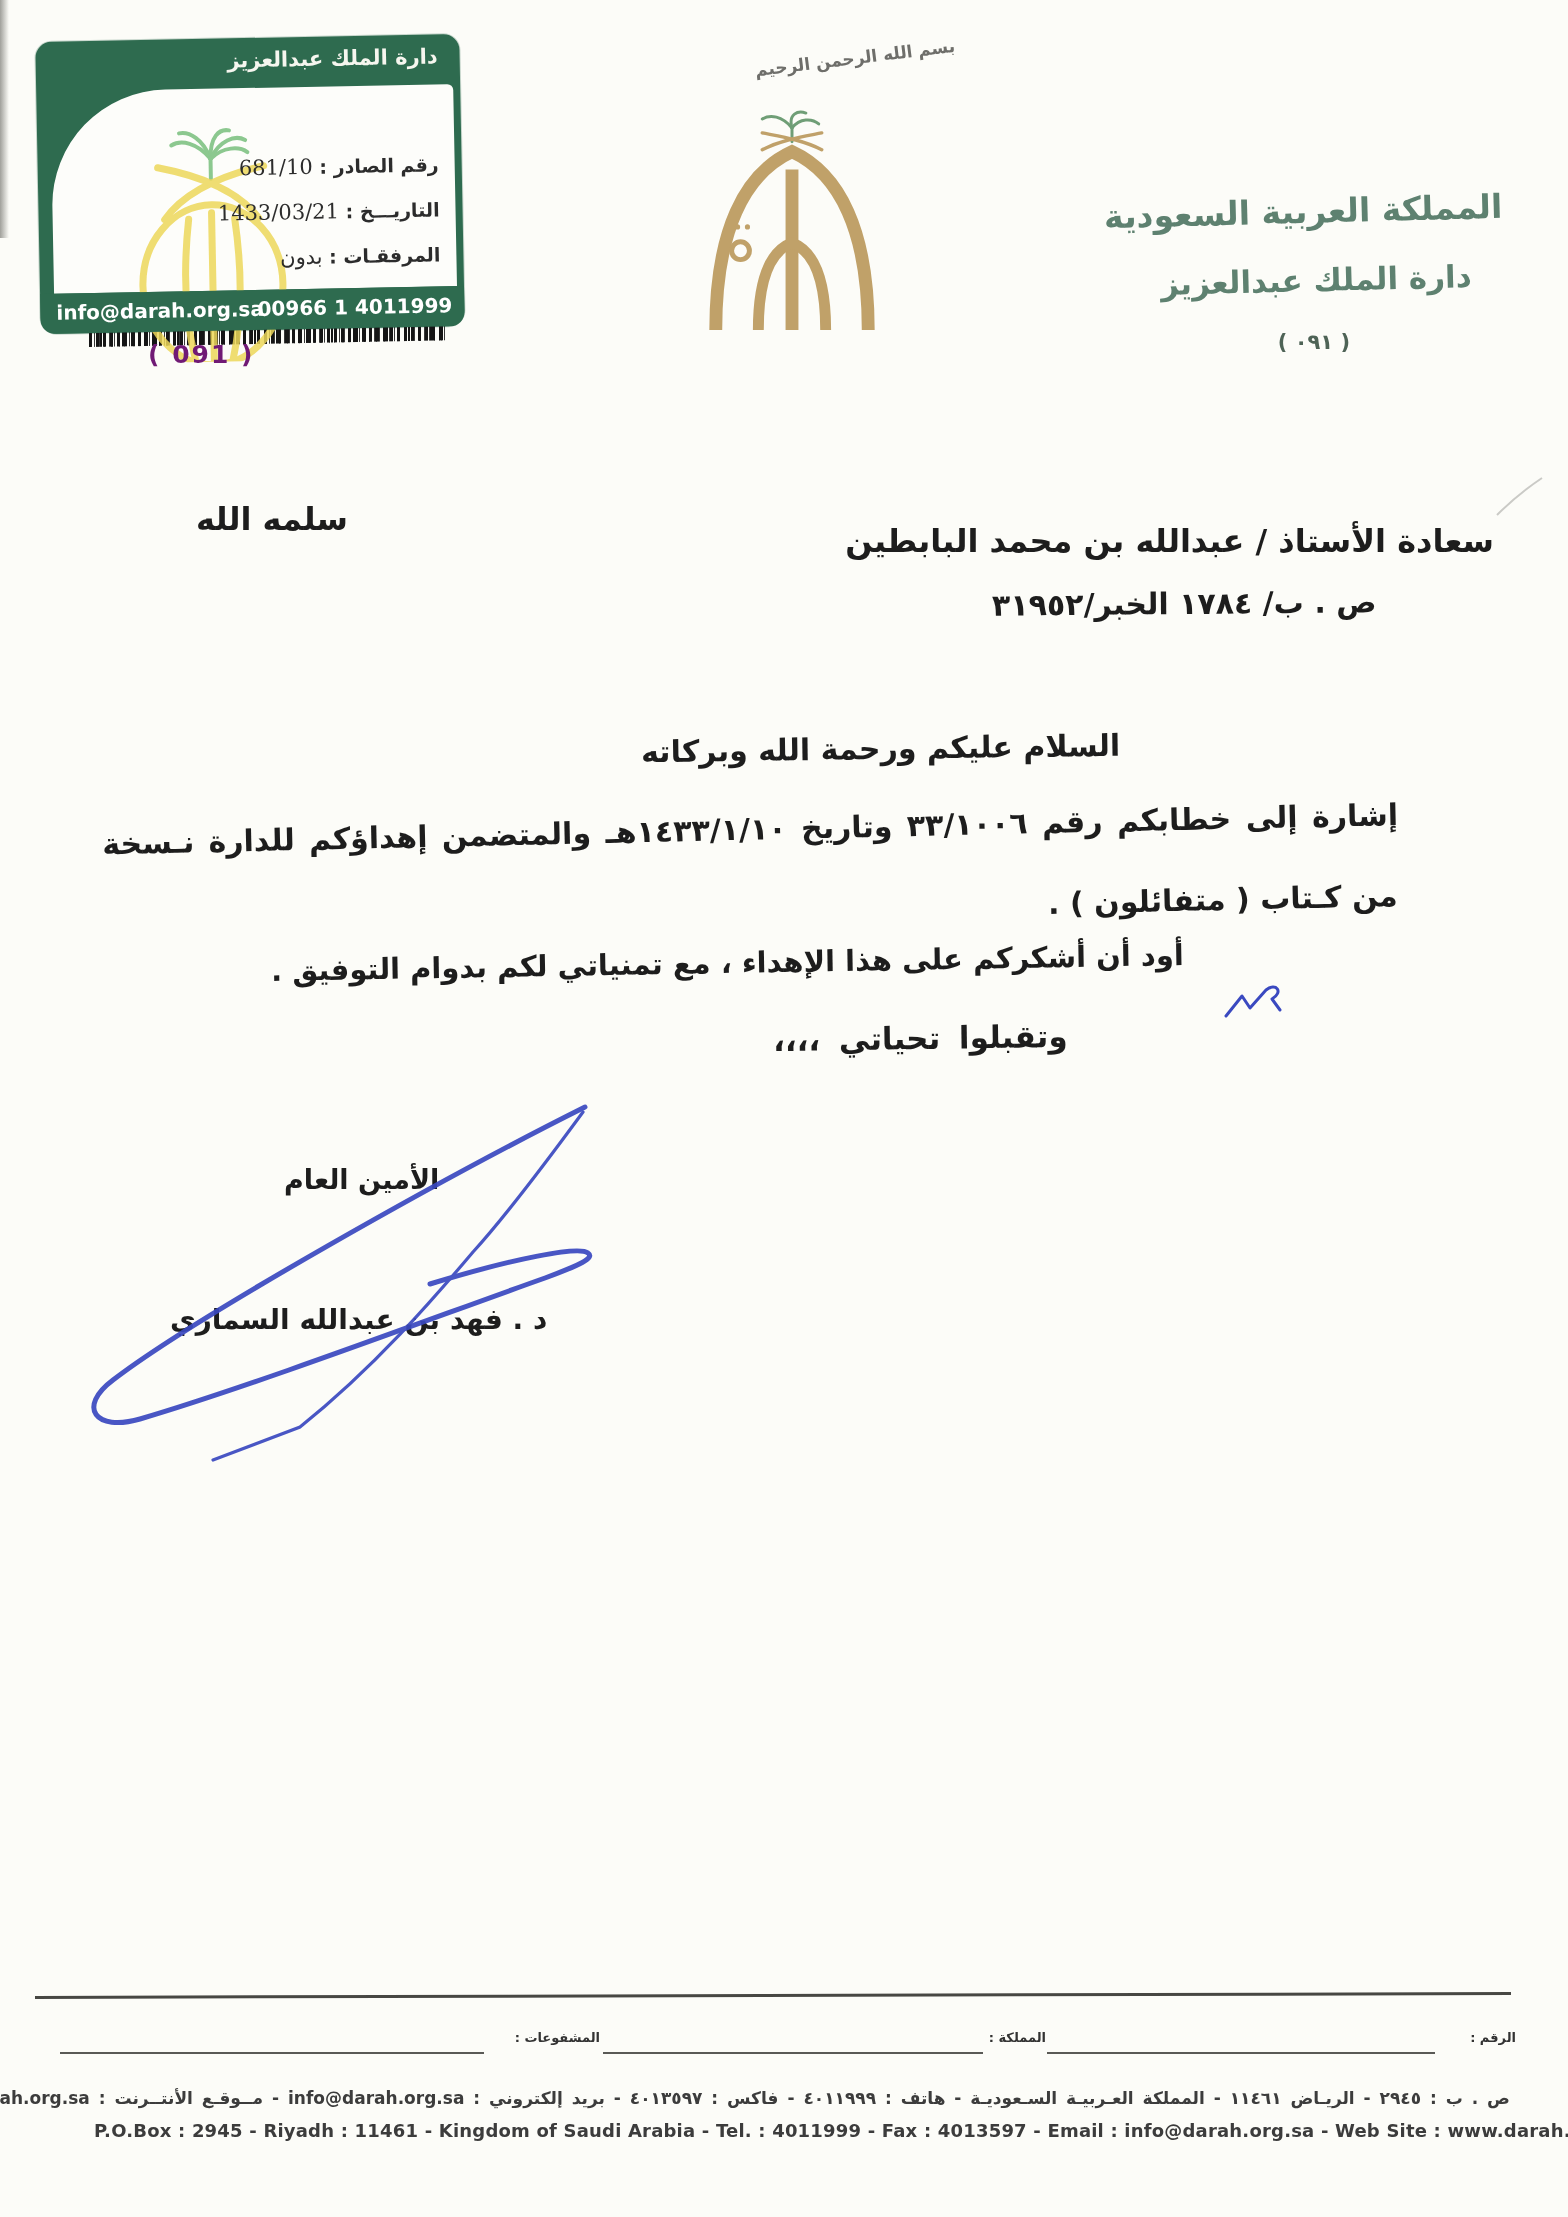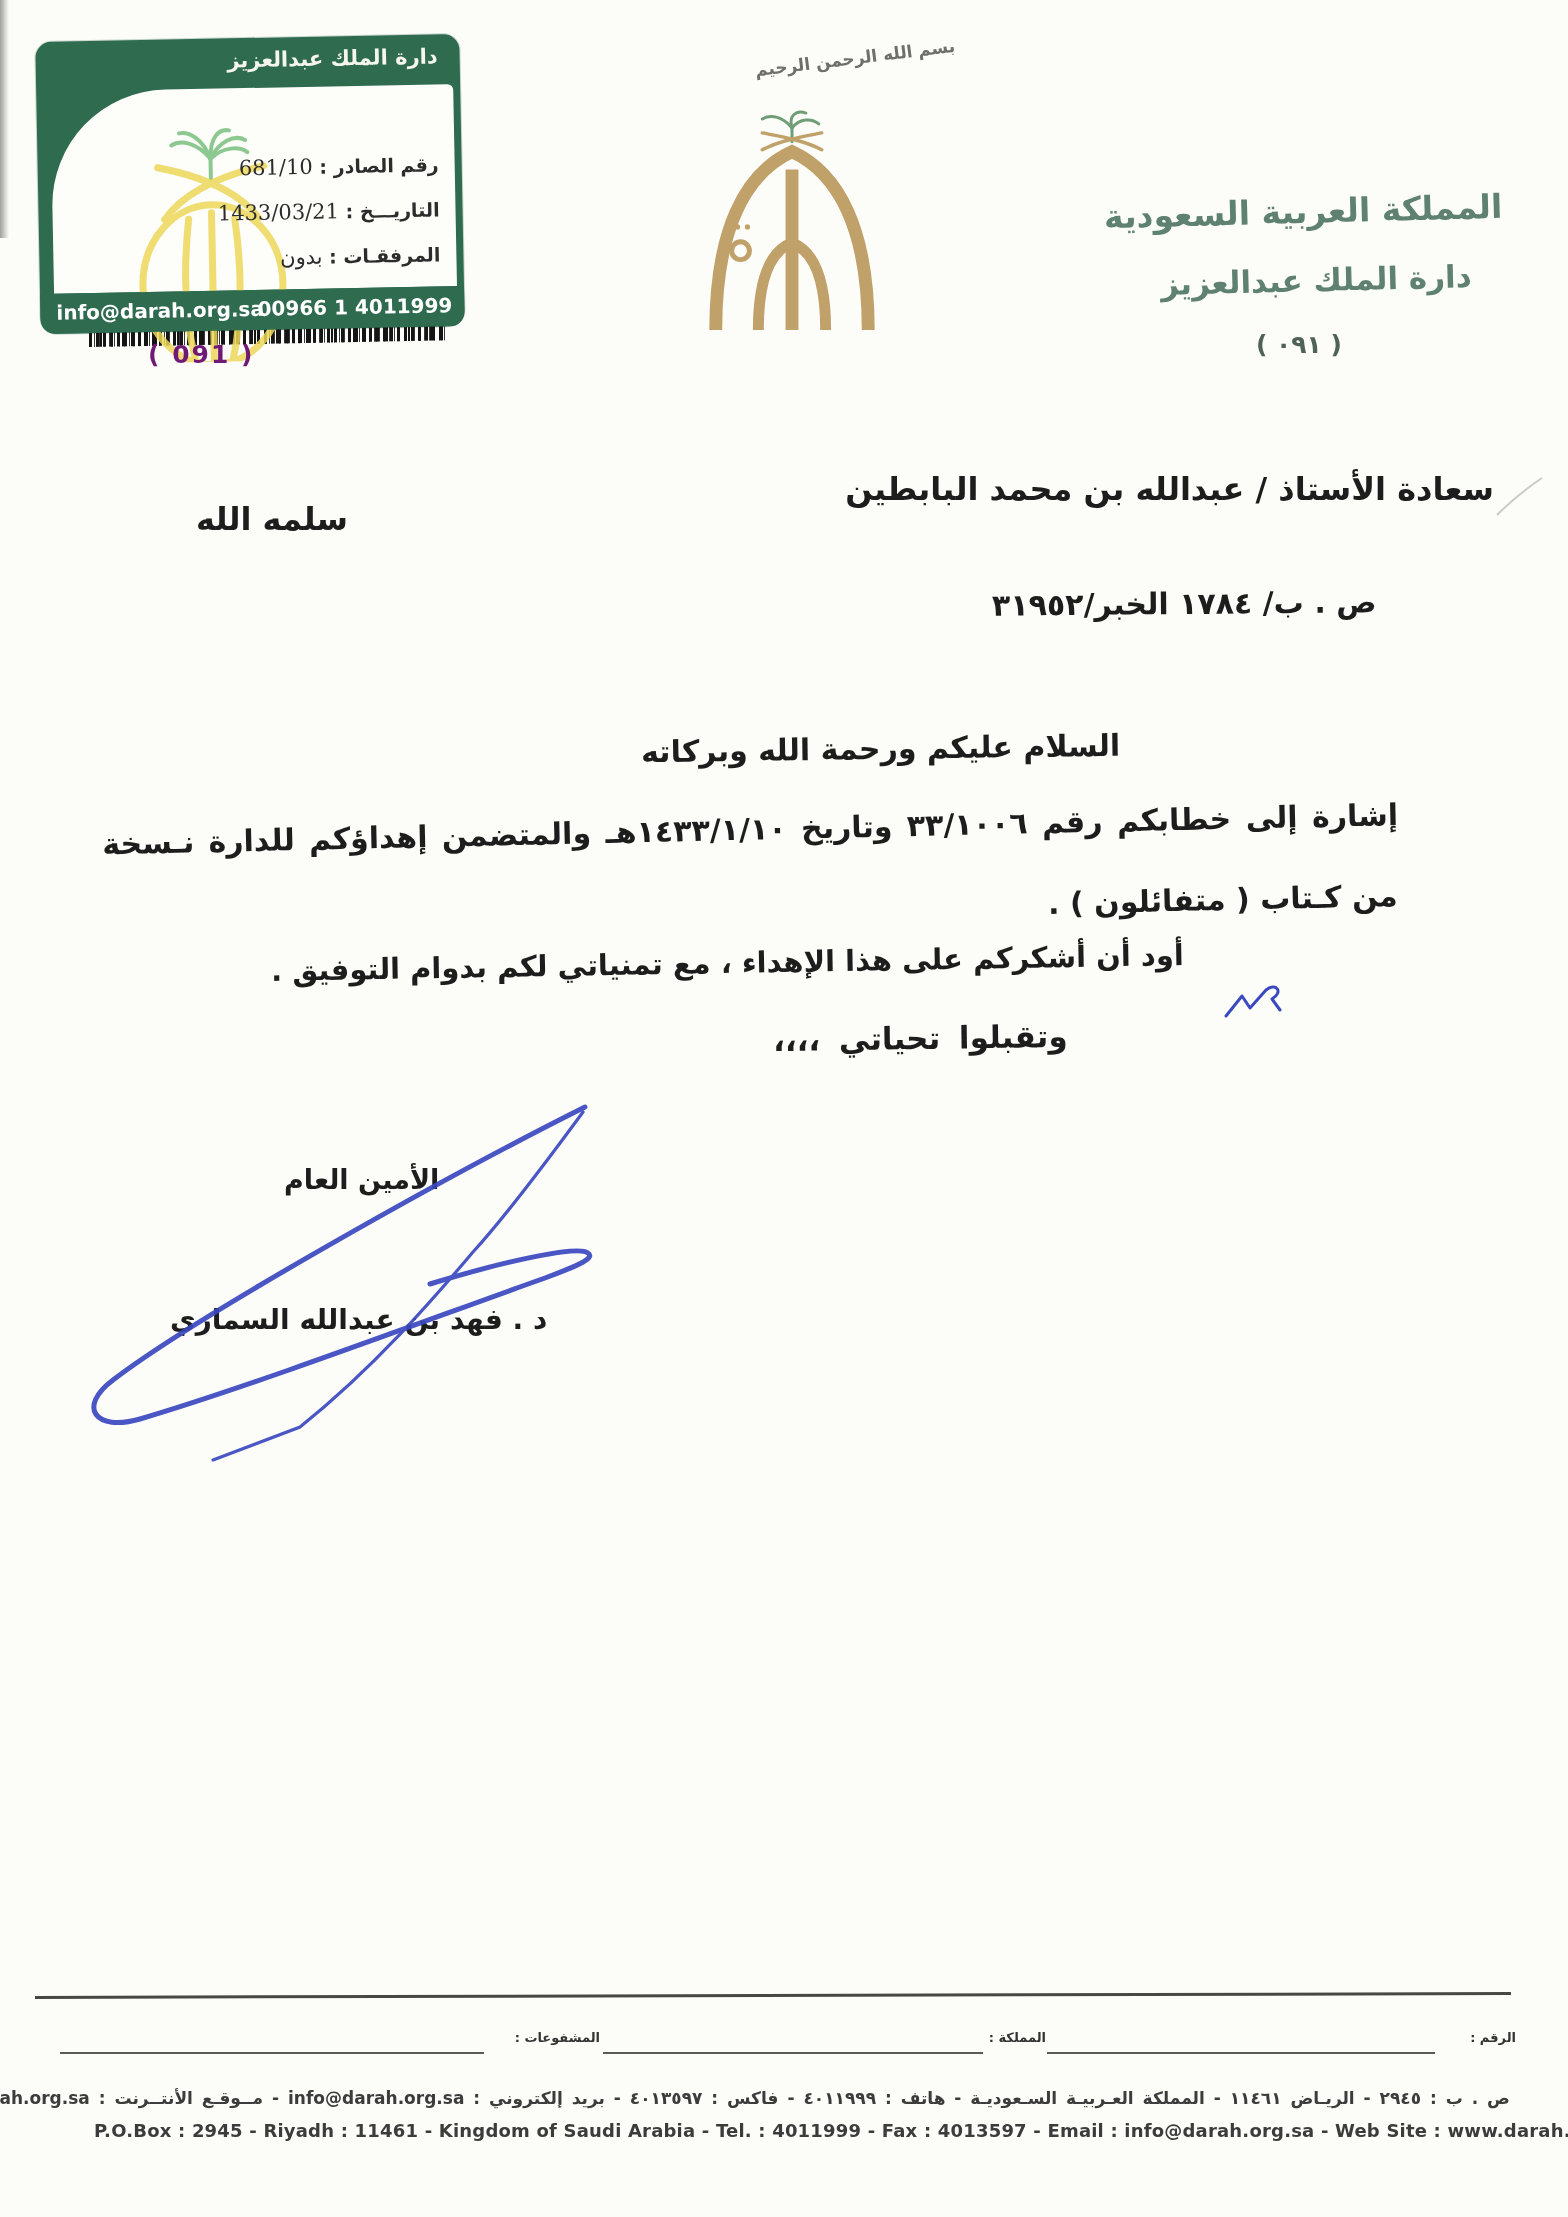--- a/index.html
+++ b/index.html
@@ -34,24 +34,24 @@
   .stamp-bar .phone{position:absolute;right:12px;top:7px;}
   .stamp-code{left:148px;top:340px;font-size:25px;font-weight:bold;letter-spacing:2px;color:#701a75;}
   
   .bismillah{left:745px;top:48px;width:220px;color:#6e6e6a;font-size:17px;
     font-weight:bold;transform:rotate(-7deg);direction:rtl;text-align:center;}
   .logo{left:693px;top:110px;}
   
   .callig{color:#5e8170;font-weight:bold;direction:rtl;}
   .kingdom{right:66px;top:192px;font-size:33px;transform:rotate(-1.5deg);}
   .org{right:96px;top:262px;font-size:31px;transform:rotate(-1.5deg);}
-  .branch-code{right:226px;top:330px;font-size:25px;color:#4e6356;font-weight:bold;}
+  .branch-code{right:218px;top:330px;font-size:21px;color:#4e6356;font-weight:bold;}
   
   .body-txt{font-weight:bold;color:#1d1d1d;direction:rtl;}
-  .addressee{right:74px;top:470px;font-size:32px;}
+  .addressee{right:74px;top:522px;font-size:32px;}
   .blessing{left:196px;top:500px;font-size:32px;}
   .address{right:192px;top:586px;font-size:30px;transform:rotate(-.5deg);}
   .greeting{right:448px;top:731px;font-size:30px;transform:rotate(-.8deg);}
   .bline1{right:170px;top:797px;font-size:30px;word-spacing:4px;
     transform:rotate(-1.3deg);transform-origin:right center;}
   .bline2{right:170px;top:878px;font-size:30px;transform:rotate(-1.3deg);transform-origin:right center;}
   .bline3{right:384px;top:938px;font-size:29px;transform:rotate(-1deg);transform-origin:right center;}
   .closing{right:500px;top:1020px;font-size:31px;word-spacing:8px;transform:rotate(-.8deg);}
   .signer-title{left:284px;top:1152px;font-size:27px;margin-top:12px;}
   .signer-name{left:170px;top:1303px;font-size:28px;}

